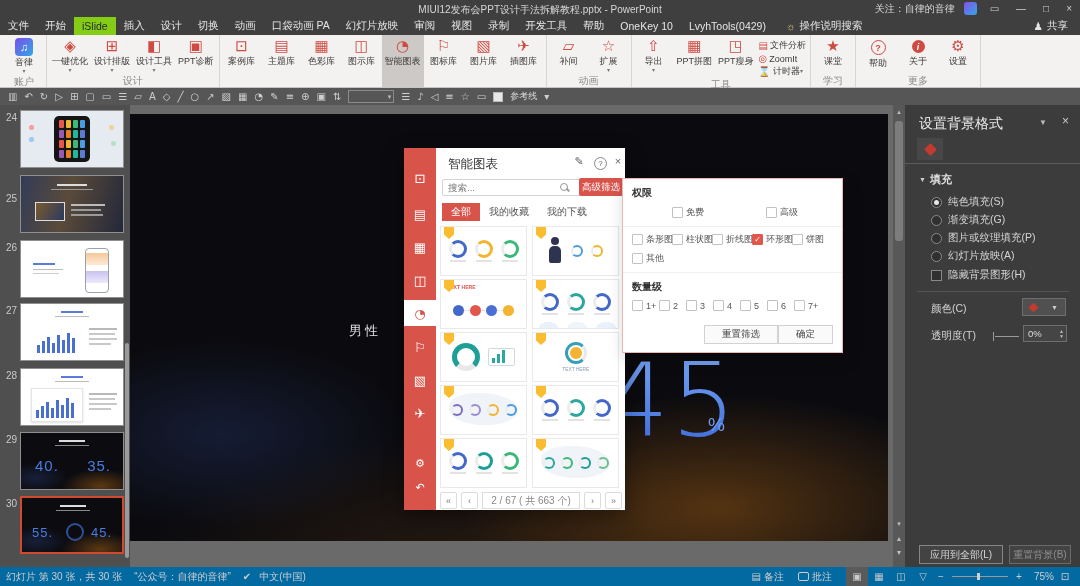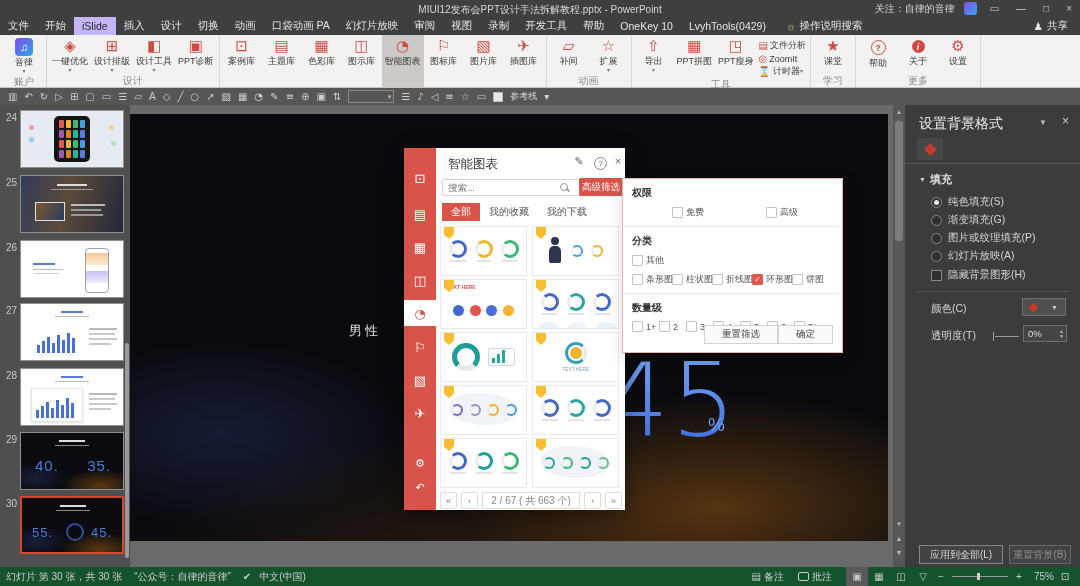--- a/index.html
+++ b/index.html
@@ -10,21 +10,21 @@
   
   #titlebar{left:0;top:0;width:1080px;height:17px;background:#3f3f3f;color:#d6d6d6;font-size:10px;}
   .tb-title{position:absolute;left:50%;top:3px;transform:translateX(-50%);white-space:nowrap;}
   .tb-right{position:absolute;right:4px;top:0;height:17px;display:flex;align-items:center;gap:9px;}
   .tb-avatar{width:13px;height:13px;border-radius:3px;background:linear-gradient(135deg,#8a4ee8,#2fa8e8);display:inline-block;}
   .tb-btn{color:#cfcfcf;font-size:10px;line-height:17px;padding:0 4px;}
 
   
   #tabsrow{left:0;top:17px;width:1080px;height:18px;background:#3f3f3f;display:flex;align-items:stretch;color:#e5e5e5;font-size:10.5px;}
   .tab{padding:0 8px;display:flex;align-items:center;white-space:nowrap;}
-  .tab.active{background:#c4b5fd;color:#2b2b2b;}
+  .tab.active{background:#84cc16;color:#2b2b2b;}
   .assist{display:flex;align-items:center;gap:4px;margin-left:12px;}
   .share{margin-left:auto;display:flex;align-items:center;gap:4px;padding-right:12px;}
 
   
   #ribbon{left:0;top:35px;width:1080px;height:53px;background:#f3f2f1;display:flex;border-bottom:1px solid #c8c6c4;box-sizing:border-box;padding-left:2px;}
   .rgroup{display:flex;flex-direction:column;border-right:1px solid #d8d6d4;padding:0 2px;}
   .rrow{display:flex;flex:1;}
   .rbtn{min-width:34px;padding:2px 3px 0;display:flex;flex-direction:column;align-items:center;}
   .rbtn.active{background:#ccc9c6;}
   .ric{font-size:15px;line-height:19px;height:19px;color:#cf4a41;font-family:"DejaVu Sans",sans-serif;}
@@ -149,21 +149,21 @@
   .fp-colorbtn .bucket{width:7px;height:7px;}
   .fp-translbl{position:absolute;left:26px;top:224px;font-size:10.5px;}
   .fp-track{position:absolute;left:90px;top:231px;width:24px;border-top:1px solid #9a9a9a;}
   .fp-tick{position:absolute;left:88px;top:227px;width:1px;height:9px;background:#9a9a9a;}
   .fp-spin{position:absolute;left:118px;top:220px;width:44px;height:17px;background:#454545;border:1px solid #6e6e6e;box-sizing:border-box;display:flex;align-items:center;font-size:9.5px;color:#ddd;padding-left:4px;}
   .fp-spin .ud{margin-left:auto;display:flex;flex-direction:column;font-size:5px;line-height:5px;color:#bbb;padding-right:2px;}
   .fp-btn{position:absolute;top:440px;height:19px;border:1px solid #858585;background:#434343;font-size:10px;color:#d6d6d6;display:flex;align-items:center;justify-content:center;box-sizing:border-box;}
   .fp-btn.disabled{color:#8f8f8f;border-color:#6a6a6a;}
 
   
-  #statusbar{left:0;top:567px;width:1080px;height:19px;background:#14532d;color:#cdcdcd;font-size:10px;display:flex;align-items:center;}
+  #statusbar{left:0;top:567px;width:1080px;height:19px;background:#0369a1;color:#cdcdcd;font-size:10px;display:flex;align-items:center;}
   .sb{white-space:nowrap;}
   .vbtn{width:22px;height:19px;display:flex;align-items:center;justify-content:center;font-size:10px;color:#cdcdcd;}
   .vbtn.active{background:#5a5a5a;}
   .ztrack{position:relative;width:56px;height:1px;background:#9a9a9a;margin:0 4px;}
   .zthumb{position:absolute;left:45%;top:-3px;width:3px;height:7px;background:#d0d0d0;}
   .bubble{width:9px;height:7px;border:1px solid #cdcdcd;border-radius:2px;display:inline-block;margin-right:3px;}
 </style>
 </head>
 <body>
 
@@ -411,21 +411,21 @@
           <span style="background: rgb(155, 89, 182); border-radius: 1px;"></span>
           <span style="background: rgb(230, 126, 34); border-radius: 1px;"></span>
           <span style="background: rgb(26, 188, 156); border-radius: 1px;"></span>
           <span style="background: rgb(91, 123, 216); border-radius: 1px;"></span>
         </div>
         <span style="position: absolute; left: 8px; top: 14px; width: 5px; height: 5px; border-radius: 2px; background: rgb(242, 160, 160);"></span>
         <span style="position: absolute; left: 8px; top: 26px; width: 5px; height: 5px; border-radius: 2px; background: rgb(160, 200, 242);"></span>
         <span style="position: absolute; left: 88px; top: 14px; width: 5px; height: 5px; border-radius: 2px; background: rgb(242, 208, 160);"></span>
         <span style="position: absolute; left: 90px; top: 30px; width: 5px; height: 5px; border-radius: 2px; background: rgb(181, 226, 197);"></span>
       </div>
-      <span class="tnum" style="top: 72px;">25</span>
+      <span class="tnum" style="top: 88px;">25</span>
       <div class="thumb" style="top: 70px; background: linear-gradient(105deg, rgb(50, 60, 88) 0%, rgb(90, 74, 58) 45%, rgb(35, 40, 58) 100%);">
         <span class="tline" style="left: 36px; top: 8px; width: 30px; height: 2px; background: rgb(221, 221, 221);"></span>
         <span class="tline" style="left: 30px; top: 13px; width: 42px; height: 1px; background: rgb(153, 153, 153);"></span>
         <span style="position: absolute; left: 14px; top: 26px; width: 28px; height: 17px; border: 1px solid rgb(221, 221, 221); background: linear-gradient(120deg, rgb(122, 90, 48), rgb(42, 58, 96));"></span>
         <span class="tline" style="left: 50px; top: 28px; width: 34px; height: 1.5px; background: rgb(187, 187, 187);"></span>
         <span class="tline" style="left: 50px; top: 33px; width: 30px; height: 1.5px; background: rgb(153, 153, 153);"></span>
         <span class="tline" style="left: 50px; top: 38px; width: 32px; height: 1.5px; background: rgb(153, 153, 153);"></span>
       </div>
       <span class="tnum" style="top: 137px;">26</span>
       <div class="thumb" style="top: 135px;">
@@ -683,47 +683,46 @@
               <span class="cb"></span>
               <span>免费</span>
             </span>
             <span class="fitem">
               <span class="cb"></span>
               <span>高级</span>
             </span>
           </div>
         </div>
         <div class="fsec fs1 bordered">
-          <div class="fsec-title">分类</div>
-          <div class="frow">
-            <span class="fitem">
-              <span class="cb"></span>
-              <span>其他</span>
-            </span>
-          </div>
           <div class="frow">
             <span class="fitem">
               <span class="cb"></span>
               <span>条形图</span>
             </span>
             <span class="fitem">
               <span class="cb"></span>
               <span>柱状图</span>
             </span>
             <span class="fitem">
               <span class="cb"></span>
               <span>折线图</span>
             </span>
             <span class="fitem">
               <span class="cb checked">✓</span>
               <span>环形图</span>
             </span>
             <span class="fitem">
               <span class="cb"></span>
               <span>饼图</span>
+            </span>
+          </div>
+          <div class="frow">
+            <span class="fitem">
+              <span class="cb"></span>
+              <span>其他</span>
             </span>
           </div>
         </div>
         <div class="fsec fs2 bordered">
           <div class="fsec-title">数量级</div>
           <div class="frow">
             <span class="fitem">
               <span class="cb"></span>
               <span>1+</span>
             </span>

